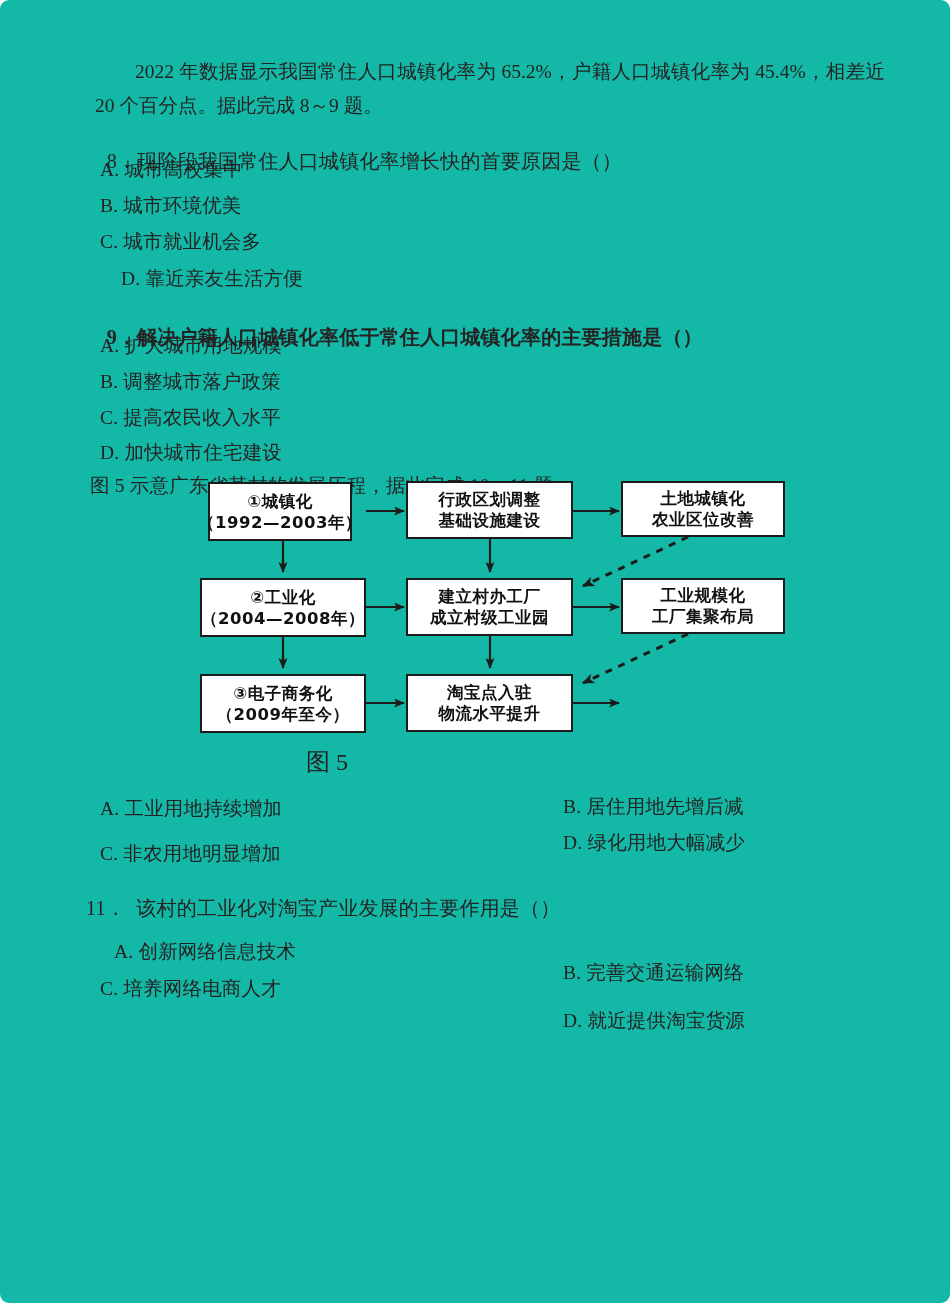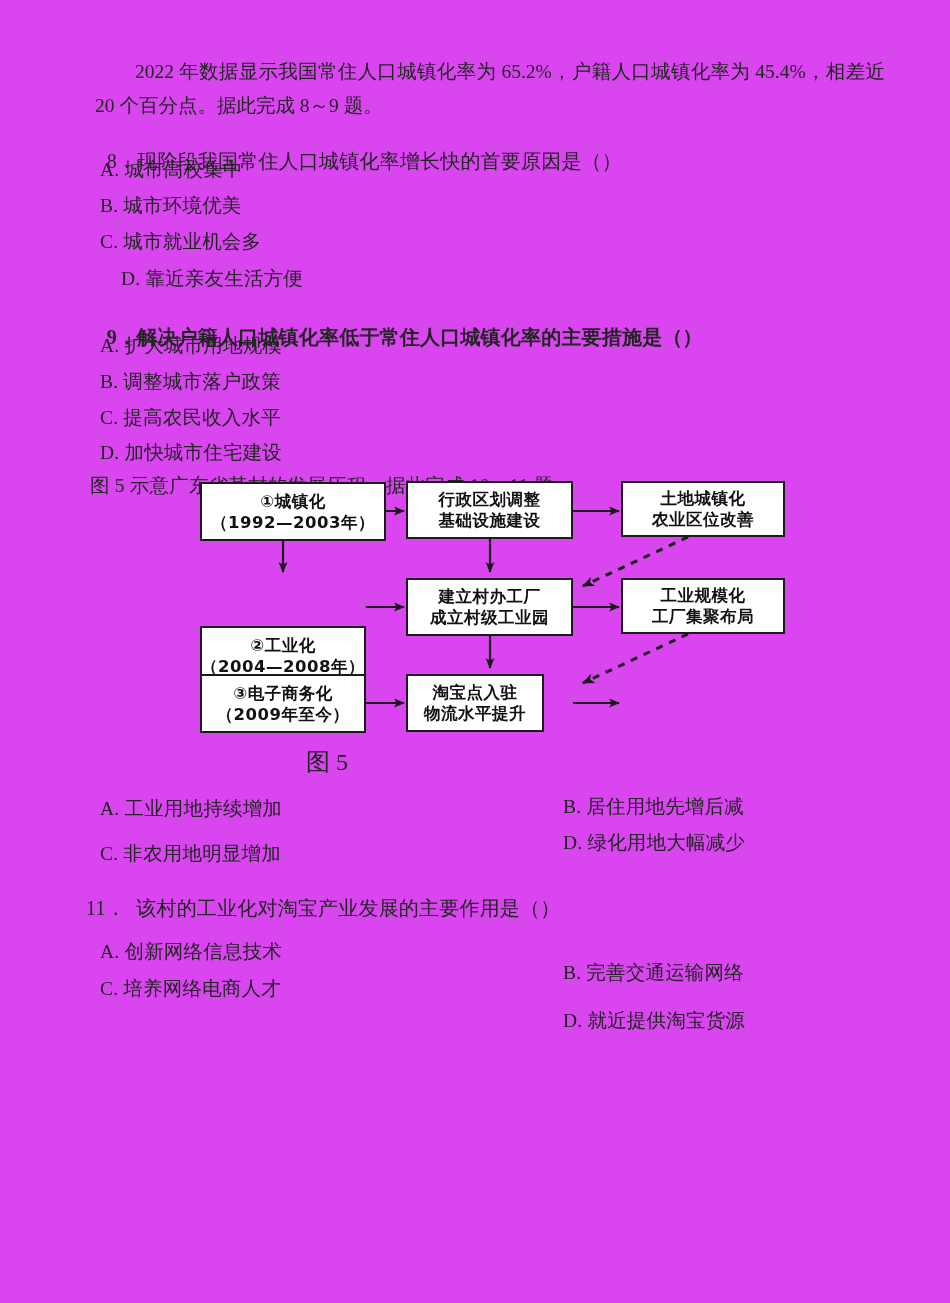--- a/index.html
+++ b/index.html
@@ -10,22 +10,23 @@
   }
   body {
     font-family: "Liberation Serif", "DejaVu Serif", serif;
     color: #1a1a1a;
   }
   #page {
     position: relative;
     width: 950px;
     height: 1303px;
     margin: 0 auto;
-    background: #d946ef;
+    background: #14b8a6;
     overflow: hidden;
+    border-radius: 9px;
   }
 
   
   .txt {
     position: absolute;
     font-family: "Liberation Serif", "DejaVu Serif", serif;
     font-size: 19.5px;
     line-height: 1.25;
     color: #232323;
     white-space: pre;
@@ -132,62 +133,62 @@
       <line x1="490" y1="539" x2="490" y2="572" marker-end="url(#ah)"></line>
       <line x1="490" y1="636" x2="490" y2="668" marker-end="url(#ah)"></line>
     </g>
 
     <g stroke="#1b1b1b" stroke-width="3" fill="none" stroke-dasharray="7 7" stroke-linecap="butt">
       <line x1="688" y1="537" x2="583" y2="586" marker-end="url(#ahd)"></line>
       <line x1="688" y1="634" x2="583" y2="683" marker-end="url(#ahd)"></line>
     </g>
   </svg>
 
-  <div class="fbox" style="left:200px; top:482px; width:186px; height:59px;">
+  <div class="fbox" style="left:208px; top:482px; width:144px; height:59px;">
     <span>①城镇化</span>
     <span>（1992—2003年）</span>
   </div>
   <div class="fbox" style="left:406px; top:481px; width:167px; height:58px;">
     <span>行政区划调整</span>
     <span>基础设施建设</span>
   </div>
   <div class="fbox" style="left:621px; top:481px; width:164px; height:56px;">
     <span>土地城镇化</span>
     <span>农业区位改善</span>
   </div>
 
-  <div class="fbox" style="left:200px; top:578px; width:166px; height:59px;margin-top:48px;">
+  <div class="fbox" style="left:200px; top:578px; width:166px; height:59px;">
     <span>②工业化</span>
     <span>（2004—2008年）</span>
   </div>
   <div class="fbox" style="left:406px; top:578px; width:167px; height:58px;align-items:center;">
     <span>建立村办工厂</span>
     <span>成立村级工业园</span>
   </div>
   <div class="fbox" style="left:621px; top:578px; width:164px; height:56px;">
     <span>工业规模化</span>
     <span>工厂集聚布局</span>
   </div>
 
   <div class="fbox" style="left:200px; top:674px; width:166px; height:59px;">
     <span>③电子商务化</span>
     <span>（2009年至今）</span>
   </div>
-  <div class="fbox" style="left:406px; top:674px; width:138px; height:58px;">
+  <div class="fbox" style="left:406px; top:674px; width:167px; height:58px;">
     <span>淘宝点入驻</span>
     <span>物流水平提升</span>
   </div>
 
   <div class="caption" style="left:306px; top:746px;">图 5</div>
 
   <div class="txt optline" style="left:100px; top:797px;">A. 工业用地持续增加</div>
   <div class="txt optline" style="left:563px; top:795px;">B. 居住用地先增后减</div>
   <div class="txt optline" style="left:100px; top:842px;">C. 非农用地明显增加</div>
   <div class="txt optline" style="left:563px; top:831px;">D. 绿化用地大幅减少</div>
 
   <div class="txt qline" style="left:86px; top:896px;">11．  该村的工业化对淘宝产业发展的主要作用是（）</div>
 
-  <div class="txt optline" style="left:100px; top:940px;">A. 创新网络信息技术</div>
+  <div class="txt optline" style="left:114px; top:940px;">A. 创新网络信息技术</div>
   <div class="txt optline" style="left:563px; top:961px;">B. 完善交通运输网络</div>
   <div class="txt optline" style="left:100px; top:977px;">C. 培养网络电商人才</div>
   <div class="txt optline" style="left:563px; top:993px;margin-top:16px;">D. 就近提供淘宝货源</div>
 
 </div>
 
 </body></html>

